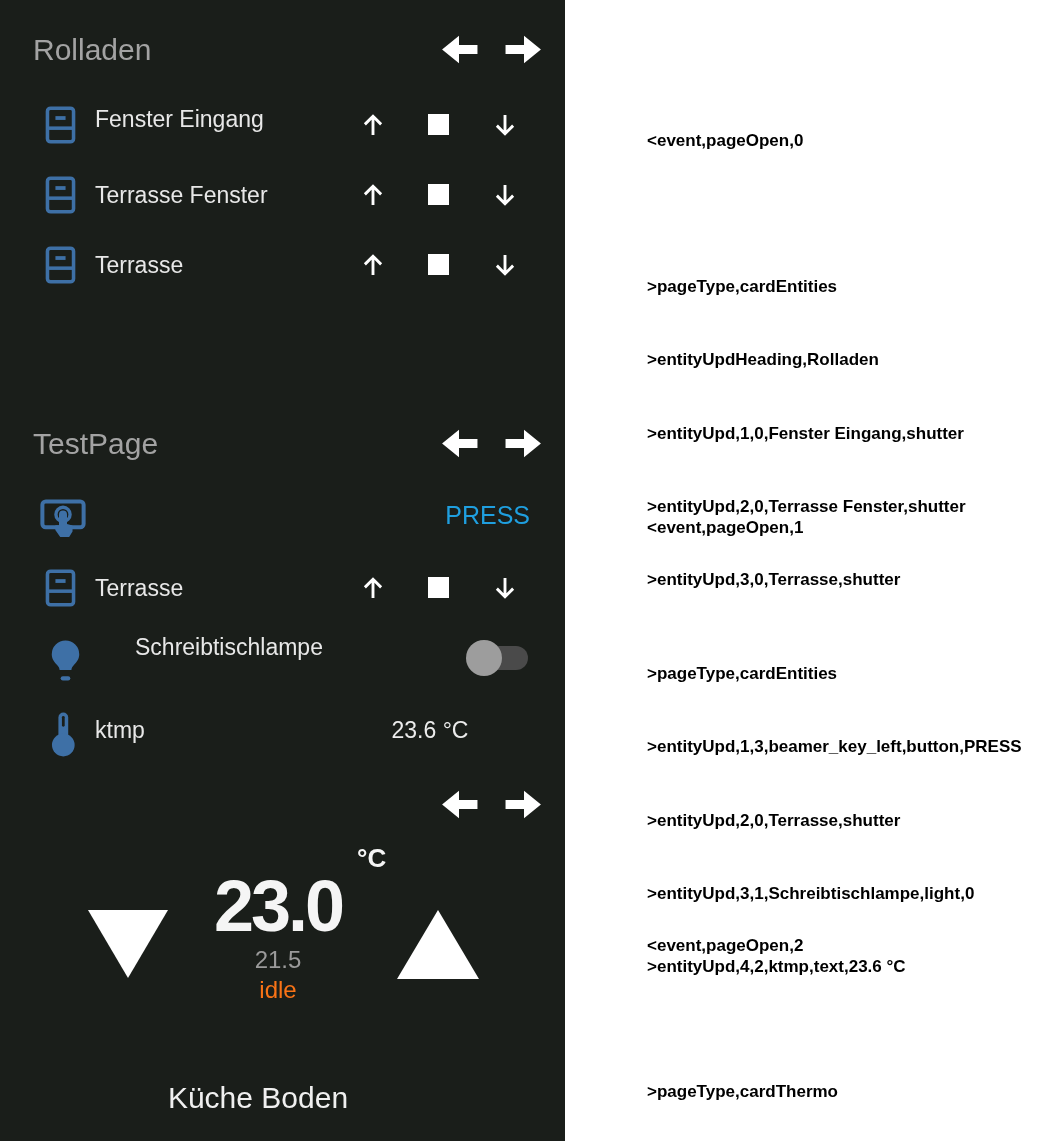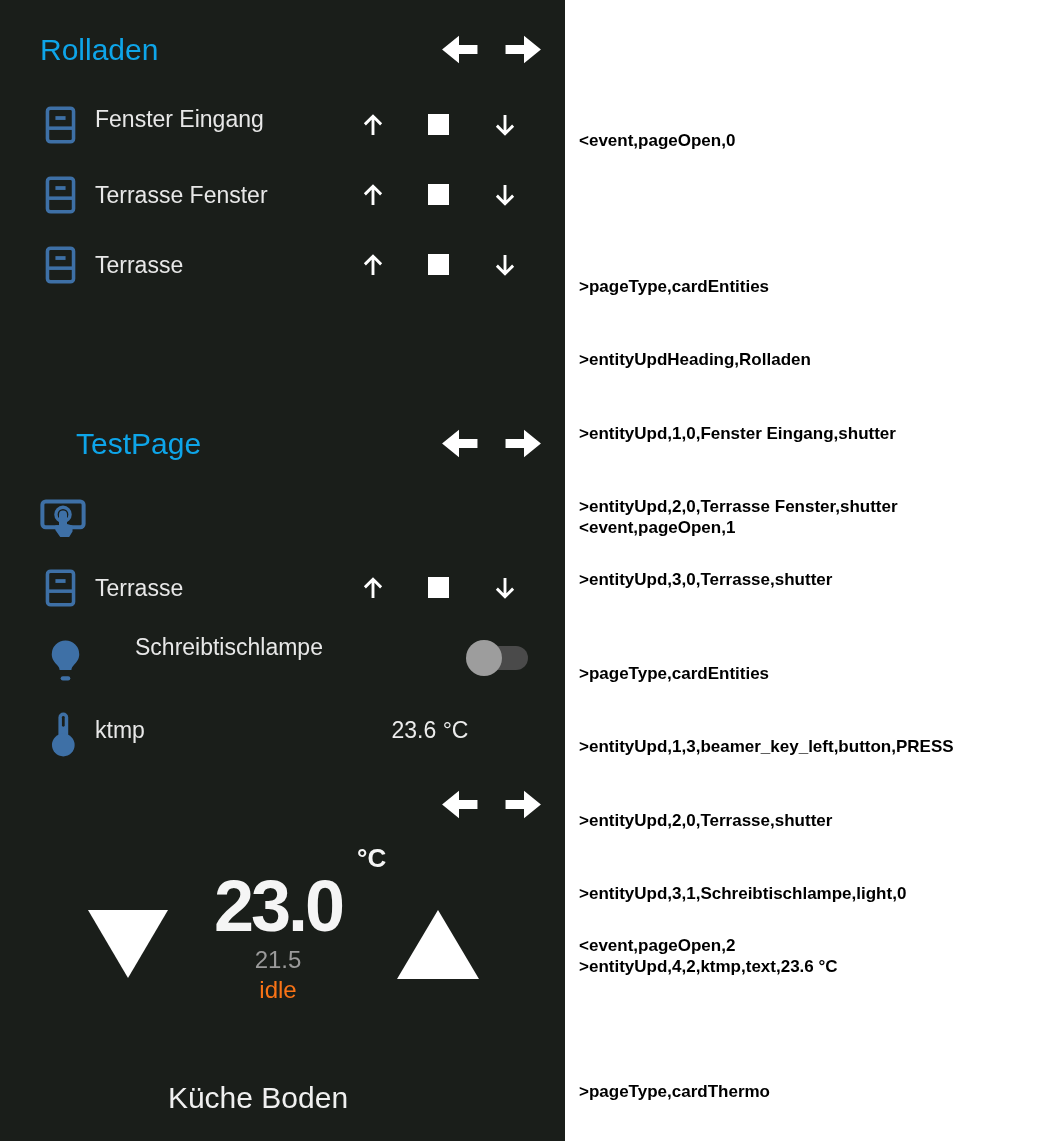--- a/index.html
+++ b/index.html
@@ -2,21 +2,21 @@
 <html><head>
 <meta charset="utf-8">
 <style>
   * { margin:0; padding:0; box-sizing:border-box; }
   html,body { width:1045px; height:1141px; background:#ffffff; font-family:"Liberation Sans","DejaVu Sans",sans-serif; }
   #stage { position:relative; width:1045px; height:1141px; overflow:hidden; background:#ffffff; }
 
   
   #panel { position:absolute; left:0; top:0; width:565px; height:1141px; background:#1a1e1a; }
 
-  .heading { position:absolute; left:40px; font-size:30px; line-height:40px; color:#0ea5e9; font-weight:400; }
+  .heading { position:absolute; left:33px; font-size:30px; line-height:40px; color:#a3a3a3; font-weight:400; }
   .nav-arrow { position:absolute; width:40px; height:37px; cursor:pointer; }
   .nav-arrow svg { display:block; width:100%; height:100%; }
 
   .ent-icon { position:absolute; }
   .ent-label { position:absolute; left:95px; font-size:23px; line-height:30px; color:#e8e8e8; }
 
   .ctl { position:absolute; width:30px; height:30px; cursor:pointer; }
   .ctl svg { display:block; width:100%; height:100%; }
   .stop-btn { position:absolute; width:21px; height:21px; background:#ffffff; cursor:pointer; }
 
@@ -32,21 +32,21 @@
   .temp-unit { position:absolute; left:357px; top:843px; font-size:26px; font-weight:700; color:#f5f5f5; }
   .tri-down { position:absolute; left:88px; top:910px; width:0; height:0;
               border-left:40px solid transparent; border-right:40px solid transparent; border-top:68px solid #ffffff; cursor:pointer; }
   .tri-up   { position:absolute; left:397px; top:910px; width:0; height:0;
               border-left:41px solid transparent; border-right:41px solid transparent; border-bottom:69px solid #ffffff; cursor:pointer; }
   .temp-target { position:absolute; left:147px; top:946px; width:262px; text-align:center; font-size:24px; line-height:28px; color:#9a9a9a; }
   .temp-status { position:absolute; left:147px; top:976px; width:262px; text-align:center; font-size:24px; line-height:28px; color:#f97316; }
   .thermo-title { position:absolute; left:98px; top:1080px; width:320px; text-align:center; font-size:30px; line-height:36px; color:#f0f0f0; }
 
   
-  .console-block { position:absolute; left:579px; font-size:17px; line-height:24.4px; font-weight:700; color:#000000; white-space:pre; }
+  .console-block { position:absolute; left:647px; font-size:17px; line-height:24.4px; font-weight:700; color:#000000; white-space:pre; }
   .console-line { height:24.4px; }
   .console-spacer { height:24.4px; }
 </style>
 </head>
 <body>
 
 <div id="stage">
 
   <div id="panel">
 
@@ -116,40 +116,41 @@
             <path d="M12 20 V5 M5.5 11.5 L12 5 L18.5 11.5" fill="none" stroke="#ffffff" stroke-width="2.3"></path>
           </svg></span>
     </span>
     <span class="stop-btn" style="left:428px; top:254px;"></span>
     <span class="ctl" style="left:490px; top:250px;">
       <span><svg viewBox="0 0 24 24">
             <path d="M12 4 V19 M5.5 12.5 L12 19 L18.5 12.5" fill="none" stroke="#ffffff" stroke-width="2.3"></path>
           </svg></span>
     </span>
 
-    <div class="heading" style="top:424px;margin-left:36px;">TestPage</div>
+    <div class="heading" style="top:424px;">TestPage</div>
 
     <span class="nav-arrow" style="left:439px; top:425px;">
       <span><svg viewBox="0 0 26 24">
             <path d="M25 9 H13 V3 L2 12 L13 21 V15 H25 Z" fill="#ffffff"></path>
           </svg></span>
     </span>
     <span class="nav-arrow" style="left:504px; top:425px;">
       <span><svg viewBox="0 0 26 24">
             <path d="M1 9 H13 V3 L24 12 L13 21 V15 H1 Z" fill="#ffffff"></path>
           </svg></span>
     </span>
 
     <span class="ent-icon" style="left:39px; top:499px;">
       <svg width="48" height="40" viewBox="0 0 30 26">
         <rect x="1.6" y="1.6" width="26.8" height="16.8" rx="2.2" fill="none" stroke="#3e70a6" stroke-width="2.6"></rect>
         <circle cx="15" cy="10" r="4.6" fill="none" stroke="#3e70a6" stroke-width="2.2"></circle>
         <path d="M15 7.4 a2.6 2.6 0 0 1 2.6 2.6 v6.2 l3.6 1.1 v3.8 l-2.2 3.6 h-5.8 l-3.2-4.6 v-3.1 h2.4 V10 a2.6 2.6 0 0 1 2.6-2.6 z" fill="#3e70a6"></path>
       </svg>
     </span>
+    <div class="press-btn" style="top:500px;">PRESS</div>
 
     <span class="ent-icon" style="left:45px; top:569px;">
       <svg width="31" height="38" viewBox="0 0 24 30">
           <rect x="1.7" y="1.7" width="20.6" height="26.6" rx="2.5" fill="none" stroke="#3e70a6" stroke-width="2.8"></rect>
           <line x1="1.7" y1="17.5" x2="22.3" y2="17.5" stroke="#3e70a6" stroke-width="2.8"></line>
           <line x1="8" y1="9.5" x2="16" y2="9.5" stroke="#3e70a6" stroke-width="3"></line>
         </svg>
     </span>
     <div class="ent-label" style="top:573px;">Terrasse</div>
     <span class="ctl" style="left:358px; top:573px;">

